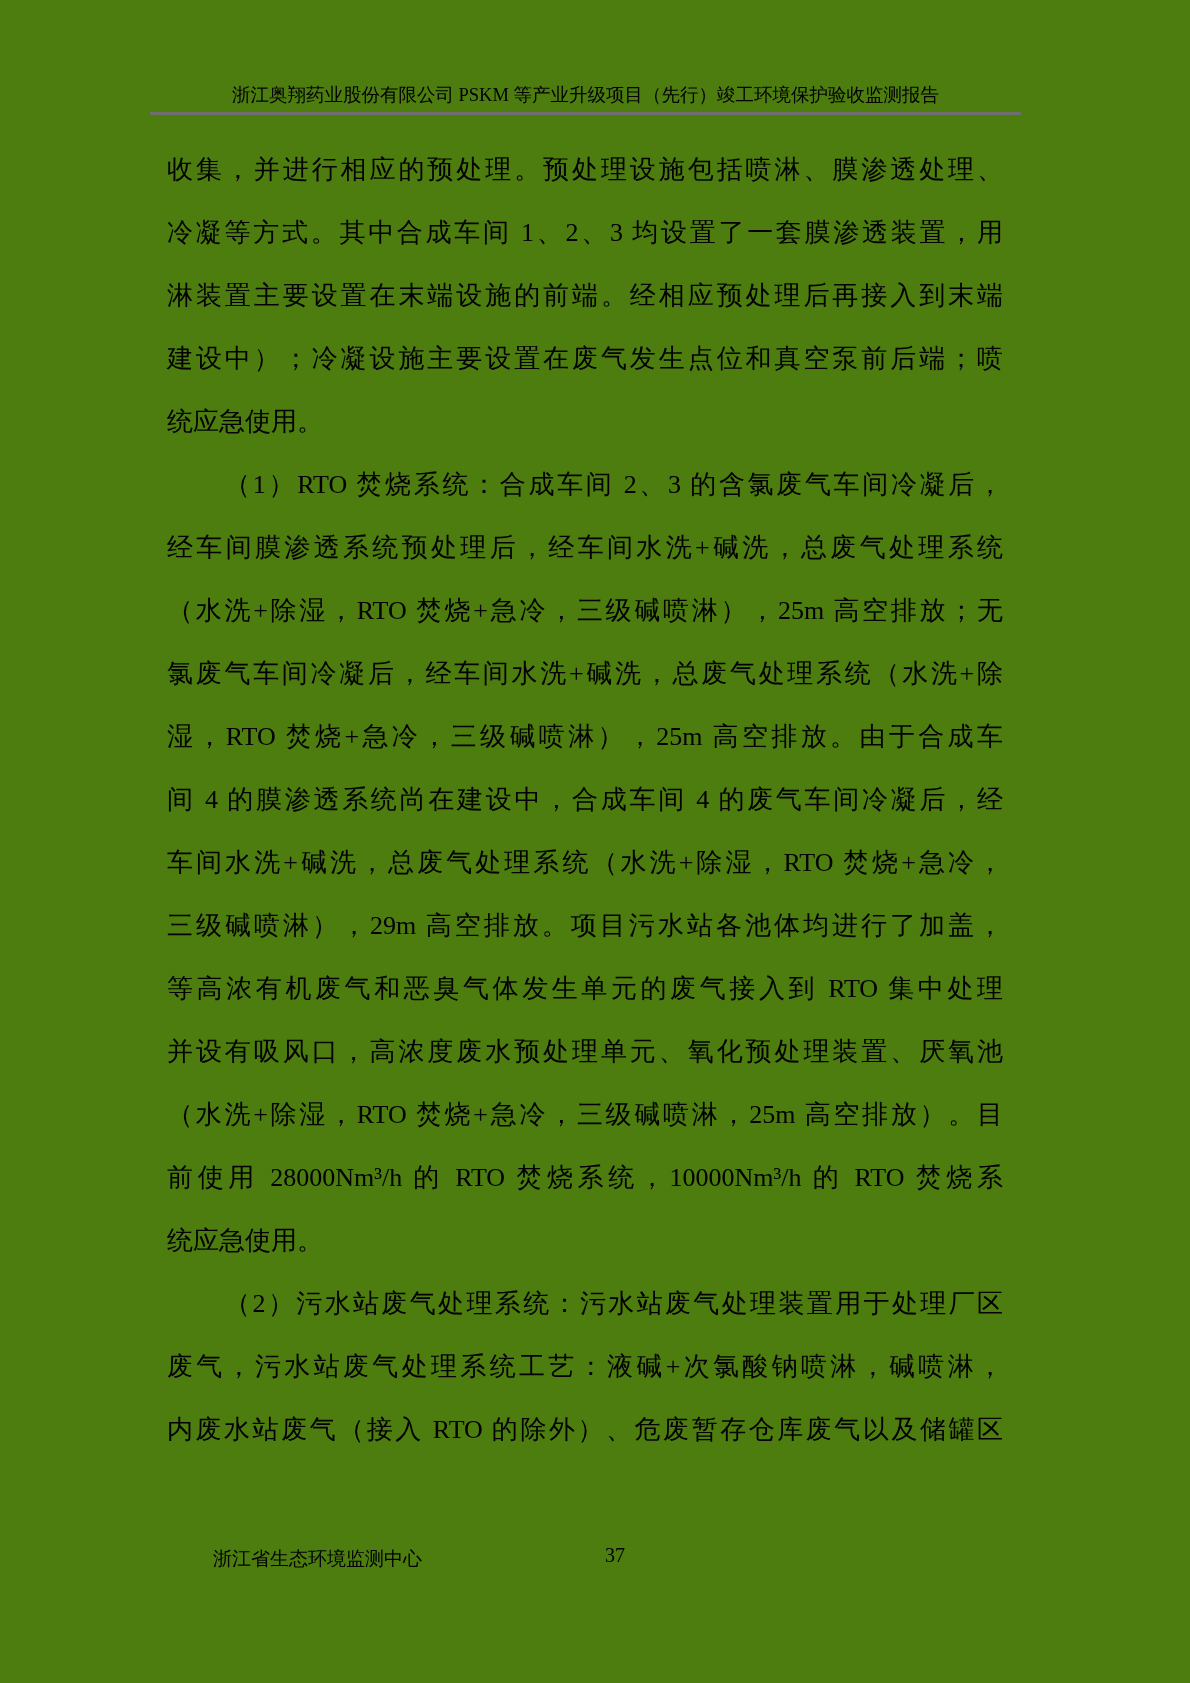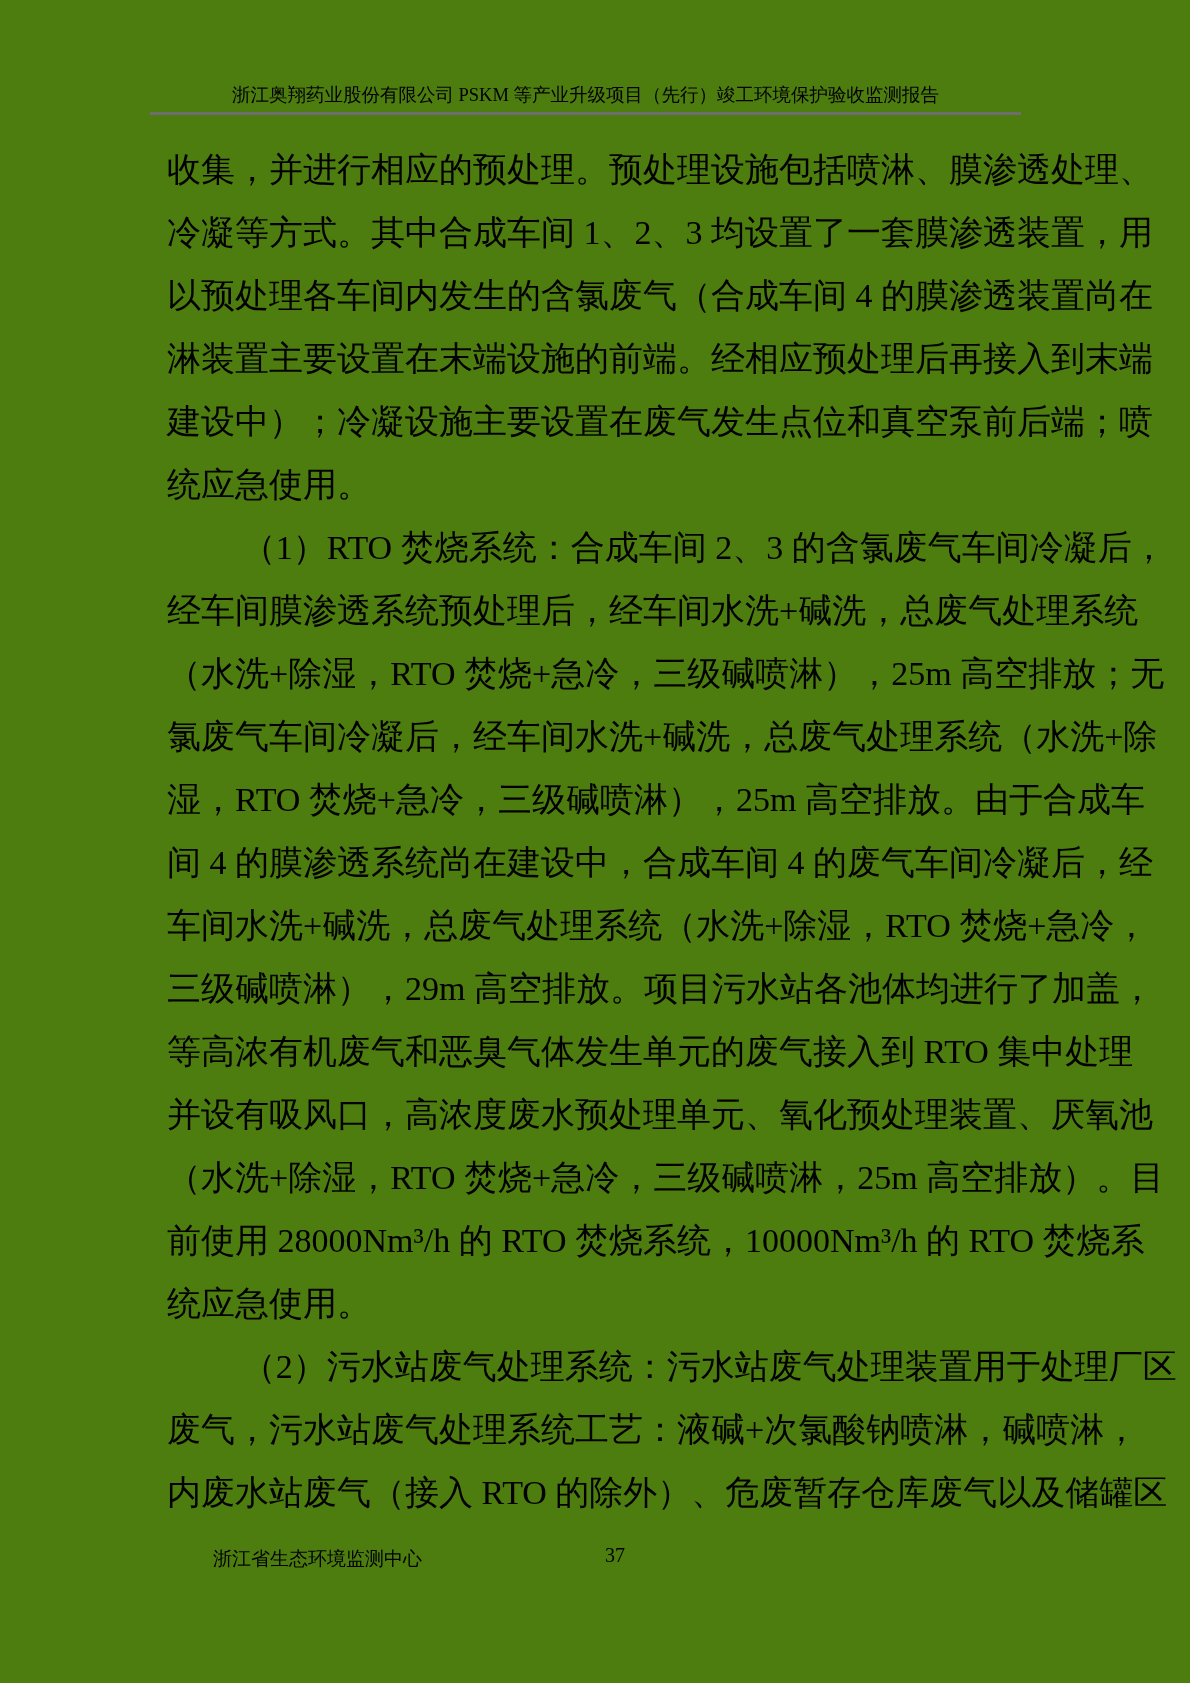--- a/index.html
+++ b/index.html
@@ -32,21 +32,21 @@
   .header-rule {
     margin-top: 6px;
     height: 0;
     border-top: 3px solid #6e6e6e;
   }
   .body-text {
     position: absolute;
     top: 138px;
     left: 167px;
     width: 836px;
-    font-size: 34px;
+    font-size: 26px;
     line-height: 63px;
     color: #000000;
   }
   .line {
     width: 100%;
     text-align: justify;
     text-align-last: justify;
     white-space: nowrap;
   }
   .line.indent {
@@ -84,21 +84,20 @@
 <div class="page">
 
   <div class="header">
     <div class="header-title">浙江奥翔药业股份有限公司 PSKM 等产业升级项目（先行）竣工环境保护验收监测报告</div>
     <div class="header-rule" style="border-top-color: rgb(110, 110, 110);"></div>
   </div>
 
   <div class="body-text">
       <div class="line">收集，并进行相应的预处理。预处理设施包括喷淋、膜渗透处理、</div>
       <div class="line">冷凝等方式。其中合成车间 1、2、3 均设置了一套膜渗透装置，用</div>
-      <div class="line">以预处理各车间内发生的含氯废气（合成车间 4 的膜渗透装置尚在</div>
       <div class="line">淋装置主要设置在末端设施的前端。经相应预处理后再接入到末端</div>
       <div class="line">建设中）；冷凝设施主要设置在废气发生点位和真空泵前后端；喷</div>
       <div class="line para-end">统应急使用。</div>
       <div class="line indent">（1）RTO 焚烧系统：合成车间 2、3 的含氯废气车间冷凝后，</div>
       <div class="line">经车间膜渗透系统预处理后，经车间水洗+碱洗，总废气处理系统</div>
       <div class="line">（水洗+除湿，RTO 焚烧+急冷，三级碱喷淋），25m 高空排放；无</div>
       <div class="line">氯废气车间冷凝后，经车间水洗+碱洗，总废气处理系统（水洗+除</div>
       <div class="line">湿，RTO 焚烧+急冷，三级碱喷淋），25m 高空排放。由于合成车</div>
       <div class="line">间 4 的膜渗透系统尚在建设中，合成车间 4 的废气车间冷凝后，经</div>
       <div class="line">车间水洗+碱洗，总废气处理系统（水洗+除湿，RTO 焚烧+急冷，</div>

